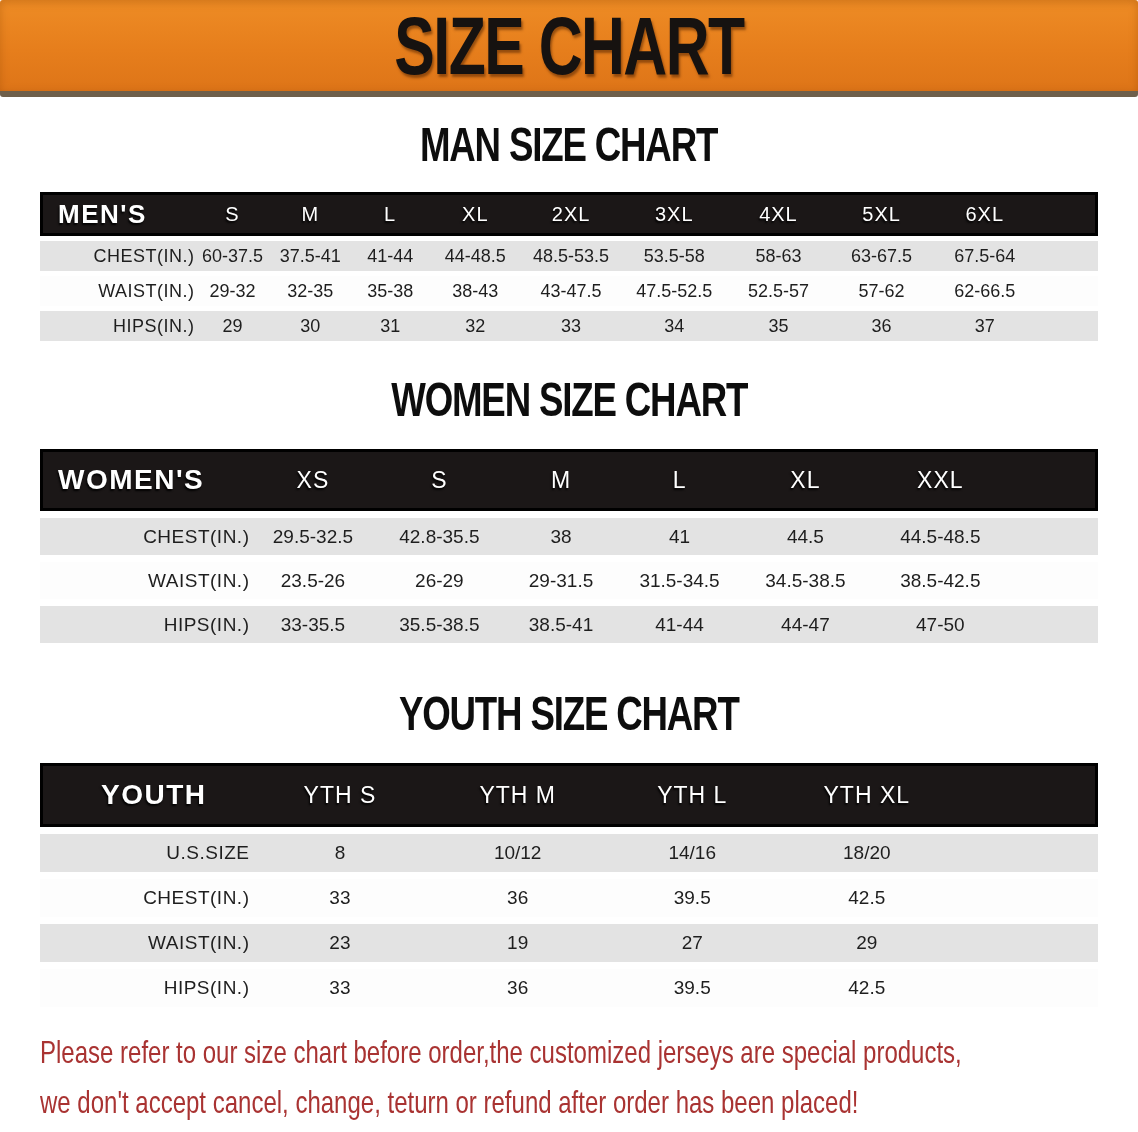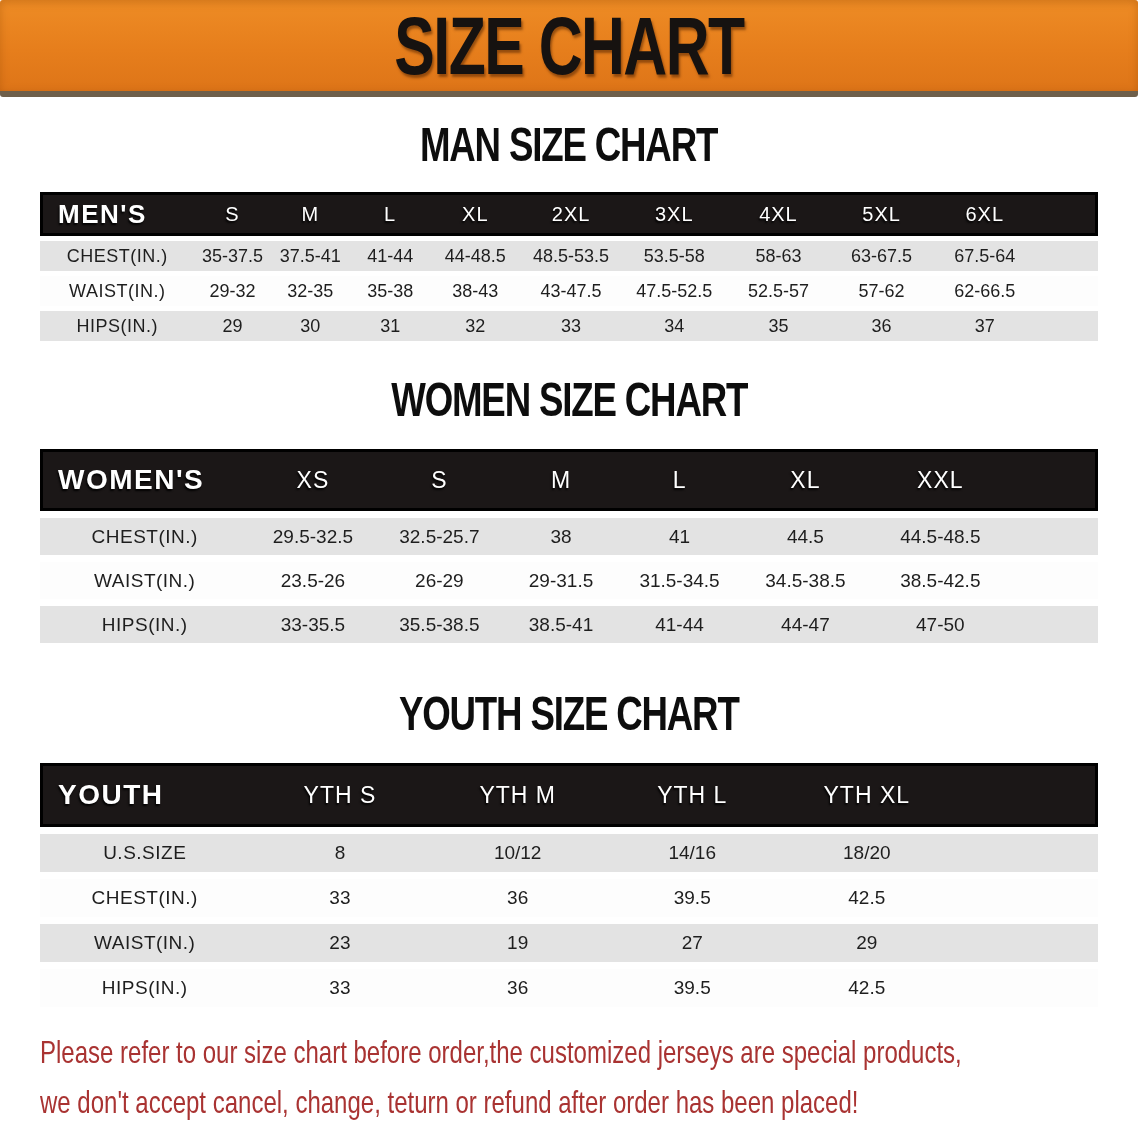--- a/index.html
+++ b/index.html
@@ -82,29 +82,29 @@
     font-weight: bold;
     letter-spacing: 1.5px;
   }
   .header-row th:last-child { border-right: 3px solid #000; }
 
   .table-men   .header-row th { height: 44px; font-size: 20px; margin-top: 36px; }
   .table-men   .header-row th:first-child { font-size: 26px; }
   .table-women .header-row th { height: 62px; font-size: 23px; }
   .table-women .header-row th:first-child { font-size: 28px; }
   .table-youth .header-row th { height: 64px; font-size: 23px; }
-  .table-youth .header-row th:first-child { font-size: 28px; }
+  .table-youth .header-row th:first-child { font-size: 28px; text-align: center; }
 
   .row-gray  td { background: #E3E3E3; }
   .row-white td { background: #FDFDFD; }
 
   .table-men   td { height: 30px; font-size: 18px; color: #1E1E1E; }
   .table-women td { height: 37px; font-size: 19px; color: #1E1E1E; }
   .table-youth td { height: 38px; font-size: 19px; color: #1E1E1E; }
-  td.measure-label { letter-spacing: 0.5px; }
+  td.measure-label { letter-spacing: 0.5px; text-align: right; }
 
   
   .disclaimer { margin: 16px 0 0 40px; }
   .disclaimer p {
     margin: 0 0 6px 0;
     font-size: 32px;
     line-height: 44px;
     font-weight: normal;
     transform: scaleX(0.75);
     transform-origin: left center;
@@ -146,21 +146,21 @@
             <th>3XL</th>
             <th>4XL</th>
             <th>5XL</th>
             <th>6XL</th>
             <th class="filler"></th>
           </tr>
         </thead>
         <tbody>
           <tr class="row-gray">
             <td class="measure-label">CHEST(IN.)</td>
-            <td>35-37.5</td>
+            <td>60-37.5</td>
             <td>37.5-41</td>
             <td>41-44</td>
             <td>44-48.5</td>
             <td>48.5-53.5</td>
             <td>53.5-58</td>
             <td>58-63</td>
             <td>63-67.5</td>
             <td>67.5-64</td>
             <td class="filler"></td>
           </tr>
@@ -215,21 +215,21 @@
             <th>L</th>
             <th>XL</th>
             <th>XXL</th>
             <th class="filler"></th>
           </tr>
         </thead>
         <tbody>
           <tr class="row-gray">
             <td class="measure-label">CHEST(IN.)</td>
             <td>29.5-32.5</td>
-            <td>32.5-25.7</td>
+            <td>42.8-35.5</td>
             <td>38</td>
             <td>41</td>
             <td>44.5</td>
             <td>44.5-48.5</td>
             <td class="filler"></td>
           </tr>
           <tr class="row-white">
             <td class="measure-label">WAIST(IN.)</td>
             <td>23.5-26</td>
             <td>26-29</td>

